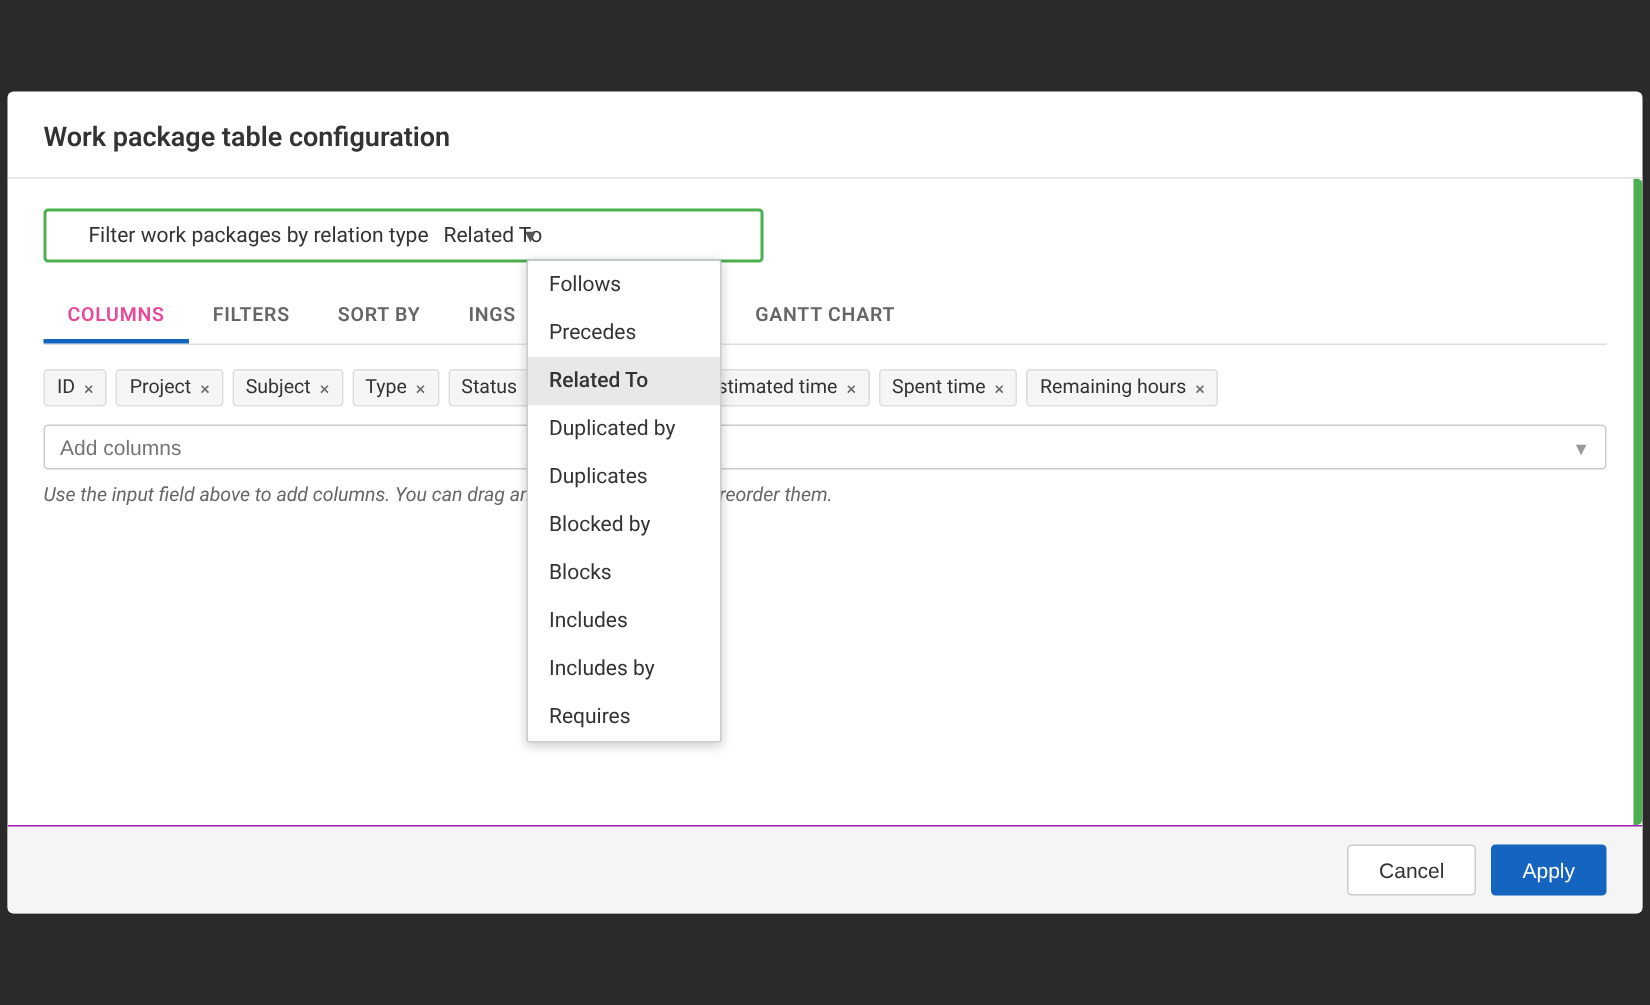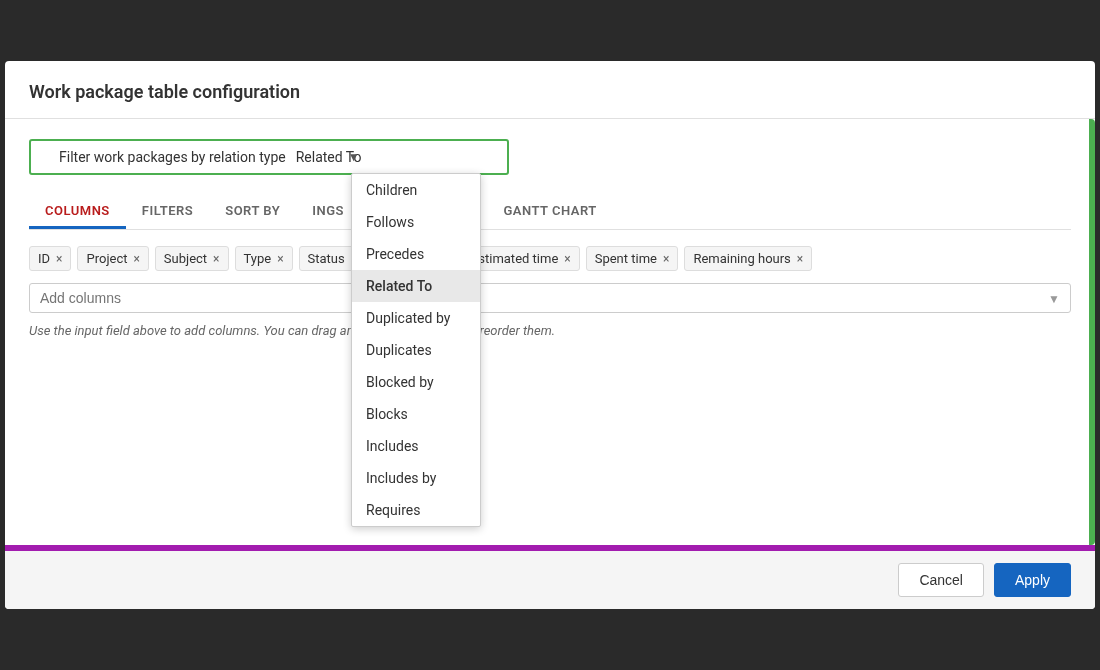--- a/index.html
+++ b/index.html
@@ -107,21 +107,21 @@
       padding: 8px 16px;
       font-size: 13px;
       font-weight: 600;
       color: #666;
       cursor: pointer;
       border-bottom: 3px solid transparent;
       text-transform: uppercase;
       letter-spacing: 0.5px;
     }
     .tab.active {
-      color: #b91c1c;
+      color: #ec4899;
       border-bottom-color: #1565c0;
     }
     .columns-section {
       margin-top: 8px;
     }
     .column-chips {
       display: flex;
       flex-wrap: wrap;
       gap: 6px;
       margin-bottom: 12px;
@@ -165,21 +165,21 @@
       font-size: 12px;
     }
     .hint-text {
       font-size: 13px;
       color: #666;
       font-style: italic;
     }
     .modal-footer {
       padding: 12px 24px;
       background: #f5f5f5;
-      border-top: 6px solid #a21caf;
+      border-top: 1px solid #a21caf;
       display: flex;
       justify-content: flex-end;
       gap: 10px;
     }
     .btn {
       padding: 8px 20px;
       border-radius: 3px;
       font-size: 14px;
       cursor: pointer;
       border: 1px solid #ccc;
@@ -215,21 +215,20 @@
 
       <div class="filter-row">
         <span class="filter-label">Filter work packages by relation type</span>
         <div class="filter-select-wrapper">
           <span style="font-size:14px;color:#333;">Related To</span>
           <span class="select-arrow">▼</span>
         </div>
 
         <div class="dropdown-menu">
 
-        <div class="dropdown-item">Children</div>
             <div class="dropdown-item">Follows</div>
             <div class="dropdown-item">Precedes</div>
             <div class="dropdown-item selected">Related To</div>
             <div class="dropdown-item">Duplicated by</div>
             <div class="dropdown-item">Duplicates</div>
             <div class="dropdown-item">Blocked by</div>
             <div class="dropdown-item">Blocks</div>
             <div class="dropdown-item">Includes</div>
             <div class="dropdown-item">Includes by</div>
             <div class="dropdown-item">Requires</div>

